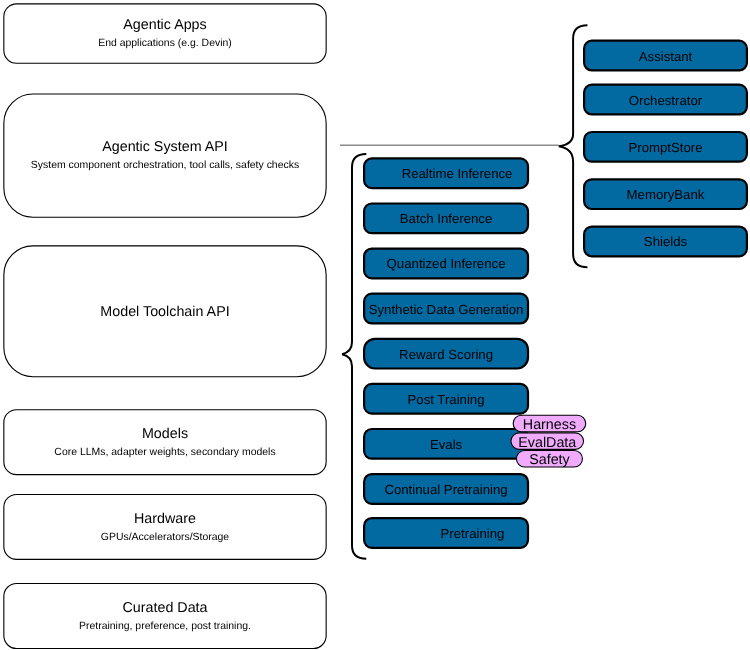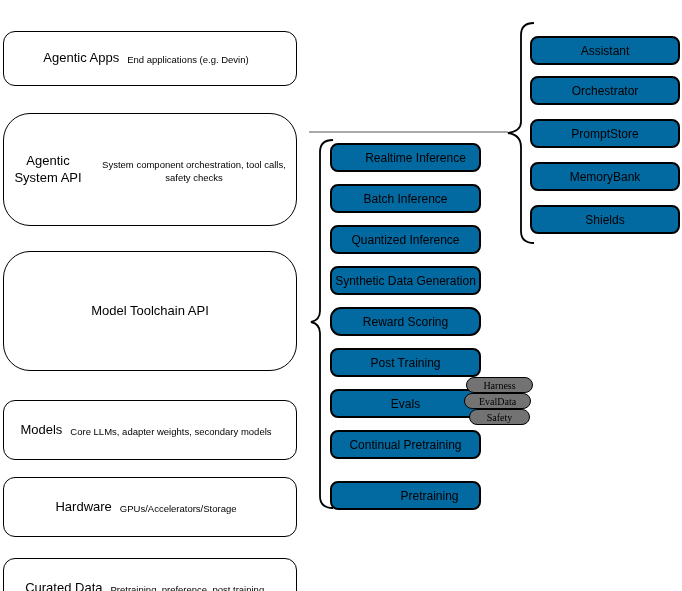--- a/index.html
+++ b/index.html
@@ -17,25 +17,24 @@
     pointer-events: none;
   }
   .lbox {
     position: absolute;
     left: 3px;
     width: 294px;
     border: 1px solid #000;
     background: #fff;
     box-sizing: border-box;
     display: flex;
-    flex-direction: row;
+    flex-direction: column;
     align-items: center;
     justify-content: center;
     text-align: center;
-    margin-top: 28px;
   }
   .lbox .title { font-size: 13px; line-height: 1.25; }
   .lbox .subtitle { font-size: 9.5px; line-height: 1.3; margin-top: 4px; padding: 0 8px; }
   .mbox, .rbox {
     position: absolute;
     border: 2px solid #000;
     border-radius: 8px;
     background: #0369a1;
     box-sizing: border-box;
     display: flex;
@@ -43,28 +42,27 @@
     justify-content: center;
     text-align: center;
     font-size: 12px;
   }
   .mbox { left: 330px; width: 151px; height: 29px; }
   .rbox { left: 530px; width: 150px; height: 29px; }
   .tag {
     position: absolute;
     border: 1.5px solid #000;
     border-radius: 999px;
-    background: #737373;
+    background: #f0abfc;
     box-sizing: border-box;
     display: flex;
     align-items: center;
     justify-content: center;
-    font-size: 10px;
+    font-size: 13px;
     z-index: 5;
-    font-family: Liberation Serif, serif;
   }
 </style>
 </head>
 <body>
 
 <div class="canvas">
 
   <svg class="overlay">
     <path d="M 309 132 L 508 132" fill="none" stroke="#8c8c8c" stroke-width="1.4"></path>
     <path d="M 333 140 Q 320 140 320 152 L 320 311 Q 320 320 311 322 Q 320 324 320 333 L 320 496 Q 320 508 333 508" fill="none" stroke="#000000" stroke-width="1.8"></path>
@@ -96,21 +94,21 @@
   </div>
 
   <div class="mbox" style="top:143px;padding-left:20px;">Realtime Inference</div>
   <div class="mbox" style="top:184px;">Batch Inference</div>
   <div class="mbox" style="top:225px;">Quantized Inference</div>
   <div class="mbox" style="top:266px;">Synthetic Data Generation</div>
   <div class="mbox" style="top:307px;border-radius:11px;">Reward Scoring</div>
   <div class="mbox" style="top:348px;">Post Training</div>
   <div class="mbox" style="top:389px;">Evals</div>
   <div class="mbox" style="top:430px;">Continual Pretraining</div>
-  <div class="mbox" style="top:481px;padding-left:48px;">Pretraining</div>
+  <div class="mbox" style="top:470px;padding-left:48px;">Pretraining</div>
 
   <div class="tag" style="left:466px;top:377px;width:67px;height:16px;">Harness</div>
   <div class="tag" style="left:464px;top:393px;width:67px;height:16px;">EvalData</div>
   <div class="tag" style="left:469px;top:409px;width:61px;height:16px;">Safety</div>
 
   <div class="rbox" style="top:36px;">Assistant</div>
   <div class="rbox" style="top:76px;">Orchestrator</div>
   <div class="rbox" style="top:119px;">PromptStore</div>
   <div class="rbox" style="top:162px;">MemoryBank</div>
   <div class="rbox" style="top:205px;">Shields</div>

